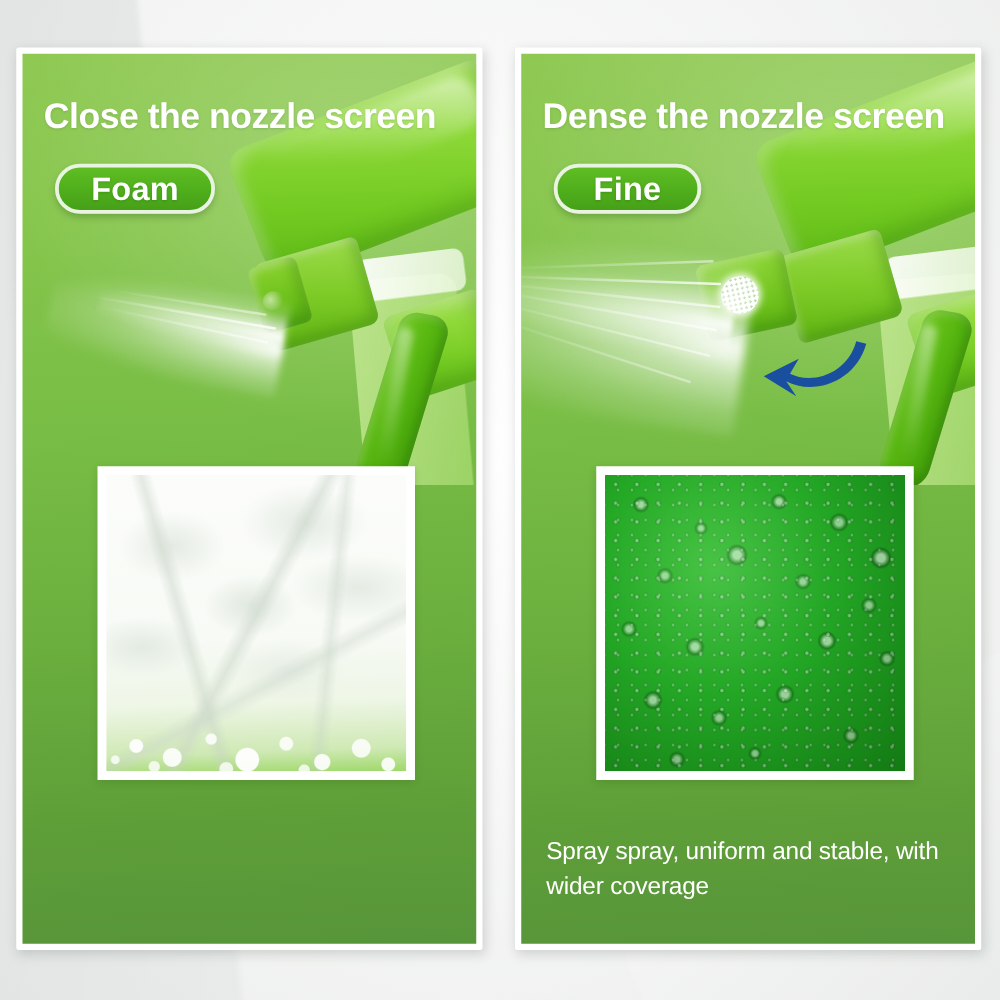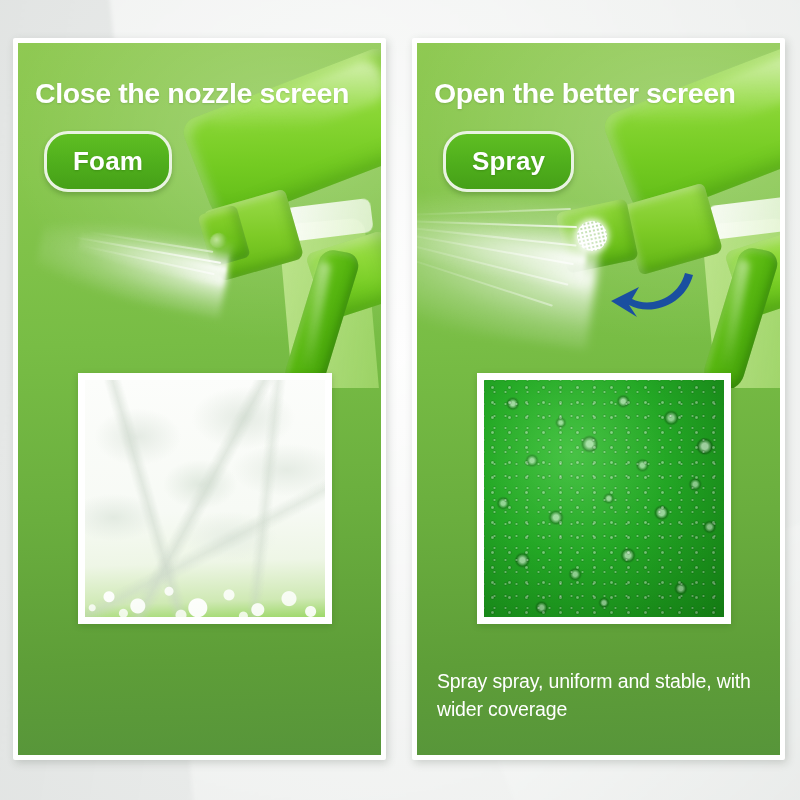--- a/index.html
+++ b/index.html
@@ -106,21 +106,21 @@
     white-space: nowrap;
     text-shadow: 0 1px 2px rgba(40,80,20,0.18);
   }
 
   
   .pill {
     position: absolute;
     left: 26px;
     top: 88px;
     min-width: 118px;
-    height: 61px;
+    height: 40px;
     padding: 0 26px;
     box-sizing: border-box;
     display: flex;
     align-items: center;
     justify-content: center;
     background: linear-gradient(180deg, #5fbe23 0%, #4fae1c 55%, #46a018 100%);
     border: 3px solid #e9f3e2;
     border-radius: 24px;
     color: #ffffff;
     font-size: 26px;
@@ -441,22 +441,22 @@
         <div class="plume-streak" style="left:-40px; top:234px; width:180px; transform: rotate(18deg); opacity:0.5;"></div>
         <div class="plume-streak" style="left:-16px; top:168px; width:170px; transform: rotate(-2deg); opacity:0.6;"></div>
 
         <svg class="rot-arrow" viewBox="0 0 95 62" style="left:190px; top:218px;">
           <path d="M86 14 C 78 44, 44 56, 22 44
                    L 30 56 L 4 40 L 32 26 L 25 38
                    C 43 47, 71 38, 78 12 Z" fill="#1a4fa0"></path>
         </svg>
       </div>
 
-      <div class="headline">Open the better screen</div>
-      <div class="pill">Spray</div>
+      <div class="headline">Dense the nozzle screen</div>
+      <div class="pill">Fine</div>
 
       <div class="inset">
         <div class="inset-img">
           <div class="drops"></div>
           <div class="drops-tex"></div>
           <div class="drops-fine"></div>
           <div class="drops-fine2"></div>
           <div class="drops-shade"></div>
         </div>
       </div>

